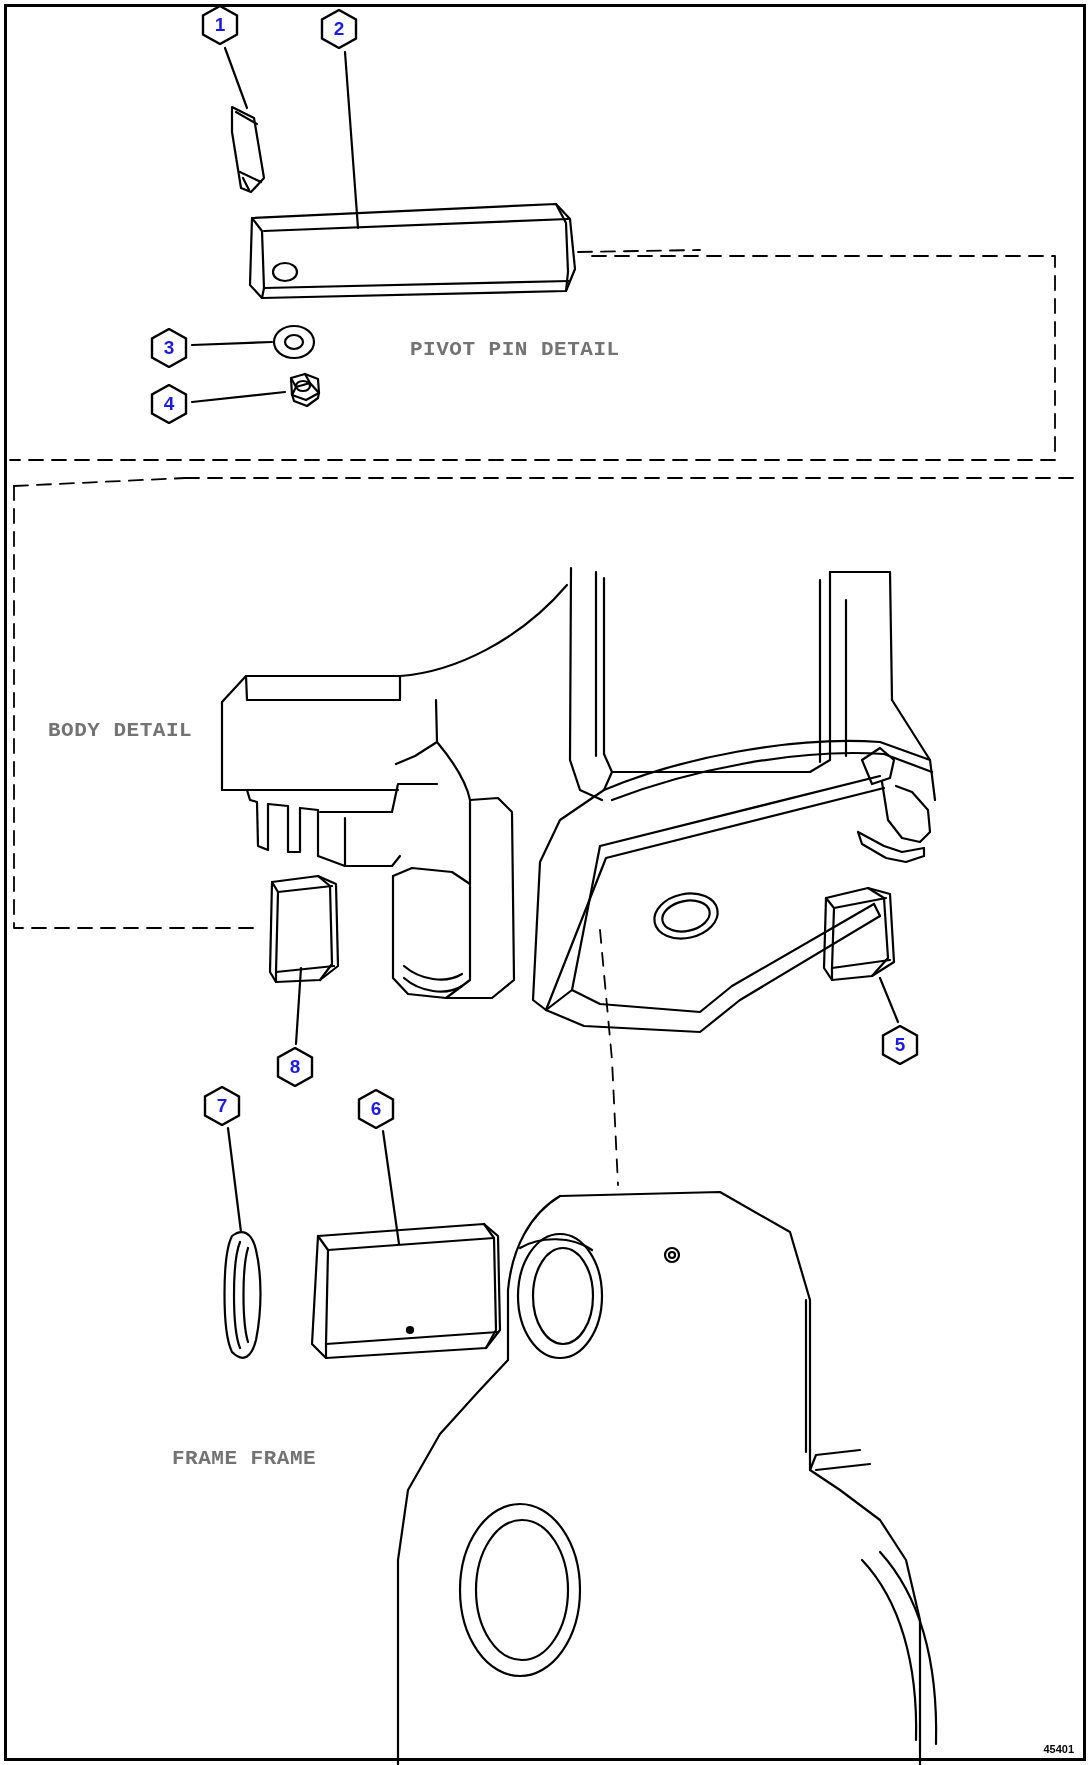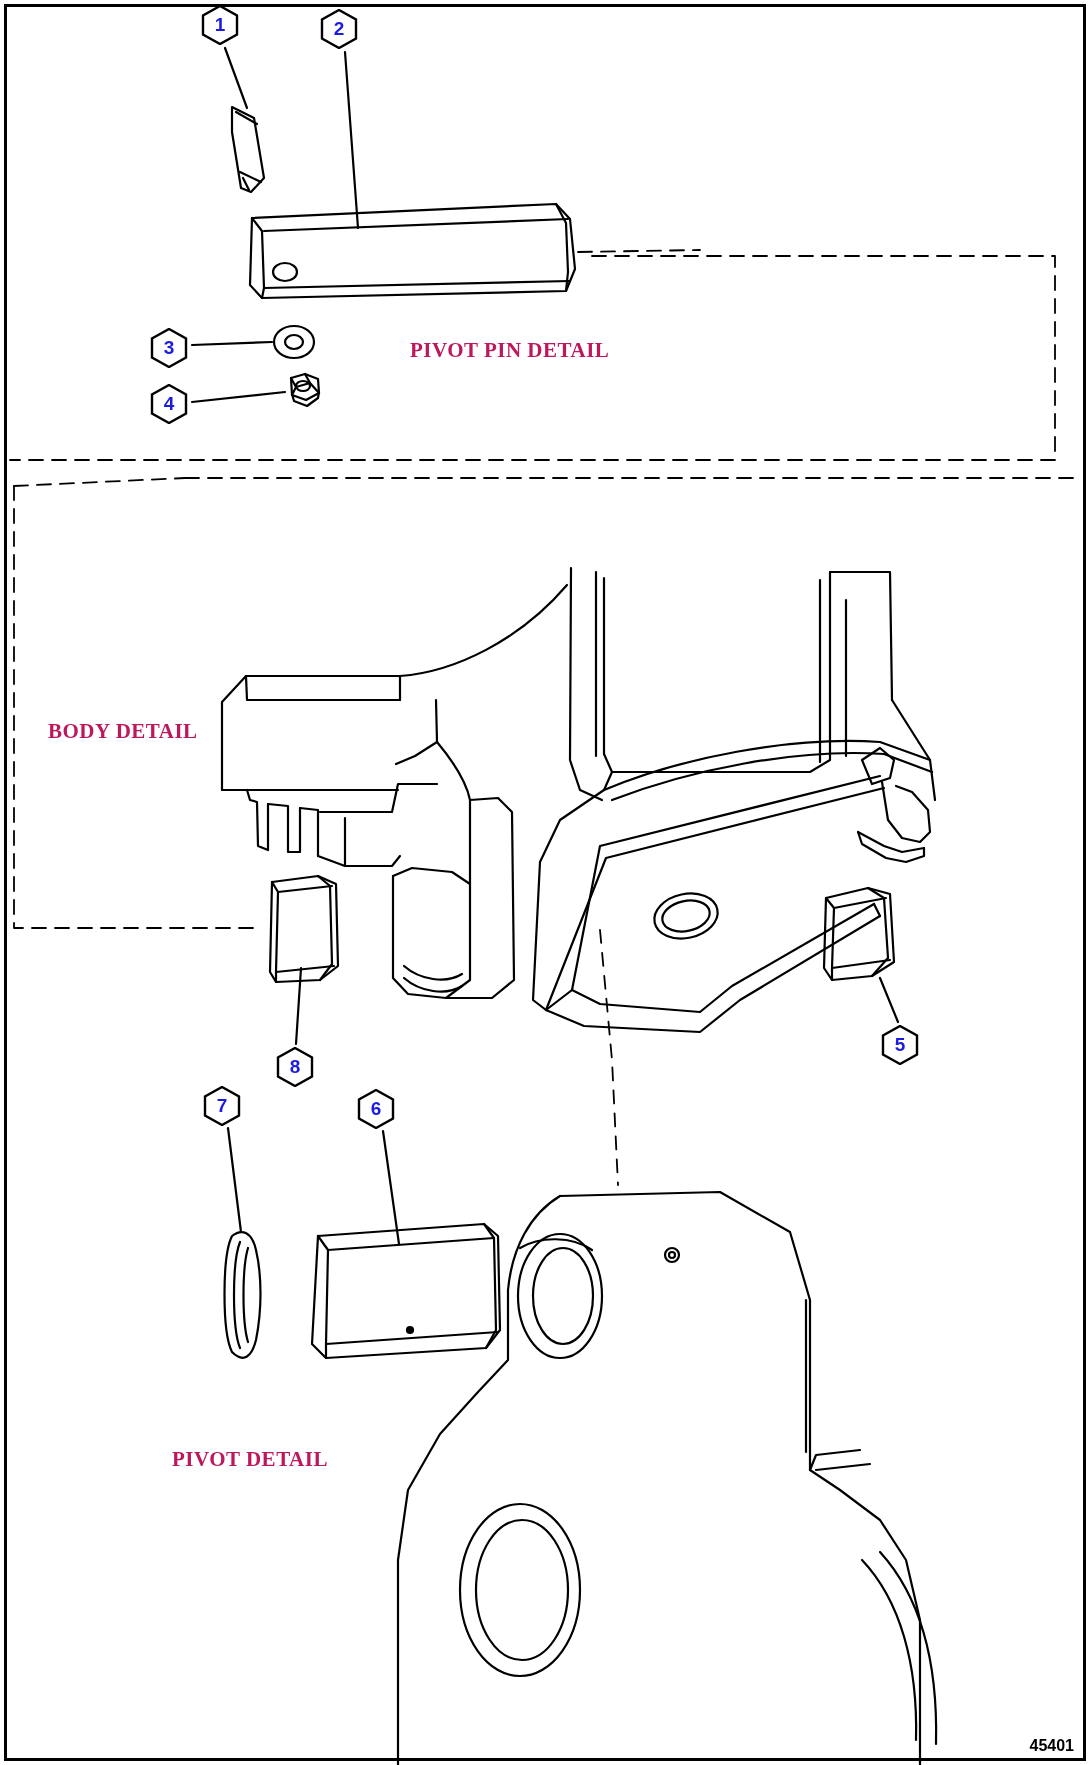--- a/index.html
+++ b/index.html
@@ -29,23 +29,23 @@
   }
   svg.layer {
     position: absolute;
     left: 0;
     top: 0;
     width: 1090px;
     height: 1765px;
   }
   .label-text {
     position: absolute;
-    font-family: Liberation Serif, serif;
+    font-family: Liberation Mono, monospace;
     font-weight: bold;
-    color: #be185d;
+    color: #737373;
     letter-spacing: 0.5px;
     white-space: nowrap;
   }
   .callout {
     position: absolute;
     width: 40px;
     height: 40px;
     transform: translate(-50%, -50%);
   }
   .callout .hex {
@@ -63,21 +63,21 @@
     justify-content: center;
     font-family: "Liberation Sans", sans-serif;
     font-size: 19px;
     font-weight: bold;
     color: #1c1ce0;
   }
   #sheet-code {
     position: absolute;
     right: 16px;
     bottom: 10px;
-    font-size: 16px;
+    font-size: 11px;
     font-weight: bold;
     color: #000;
     font-family: "Liberation Sans", sans-serif;
     margin-top: 11px;
   }
 </style>
 </head>
 <body>
 
 <div id="page">
@@ -250,21 +250,21 @@
       <path d="M 192 402 L 285 392"></path>
       <path d="M 898 1022 L 880 978"></path>
       <path d="M 383 1131 L 399 1244"></path>
       <path d="M 228 1128 L 241 1232"></path>
       <path d="M 296 1044 L 301 968"></path>
     </g>
   </svg>
 
   <div class="label-text" style="left:410px; top:338px; font-size:21px;">PIVOT PIN DETAIL</div>
   <div class="label-text" style="left:48px; top:719px; font-size:21px;">BODY DETAIL</div>
-  <div class="label-text" style="left:172px; top:1447px; font-size:21px;">PIVOT DETAIL</div>
+  <div class="label-text" style="left:172px; top:1447px; font-size:21px;">FRAME FRAME</div>
 
   <div class="callout" style="left:220px; top:25px;">
     <svg class="hex" viewBox="0 0 40 40">
         <polygon points="20,1 37,10.5 37,29.5 20,39 3,29.5 3,10.5" fill="#fff" stroke="#000" stroke-width="2.4"></polygon>
       </svg>
     <div class="num">1</div>
   </div>
   <div class="callout" style="left:339px; top:29px;">
     <svg class="hex" viewBox="0 0 40 40">
         <polygon points="20,1 37,10.5 37,29.5 20,39 3,29.5 3,10.5" fill="#fff" stroke="#000" stroke-width="2.4"></polygon>

